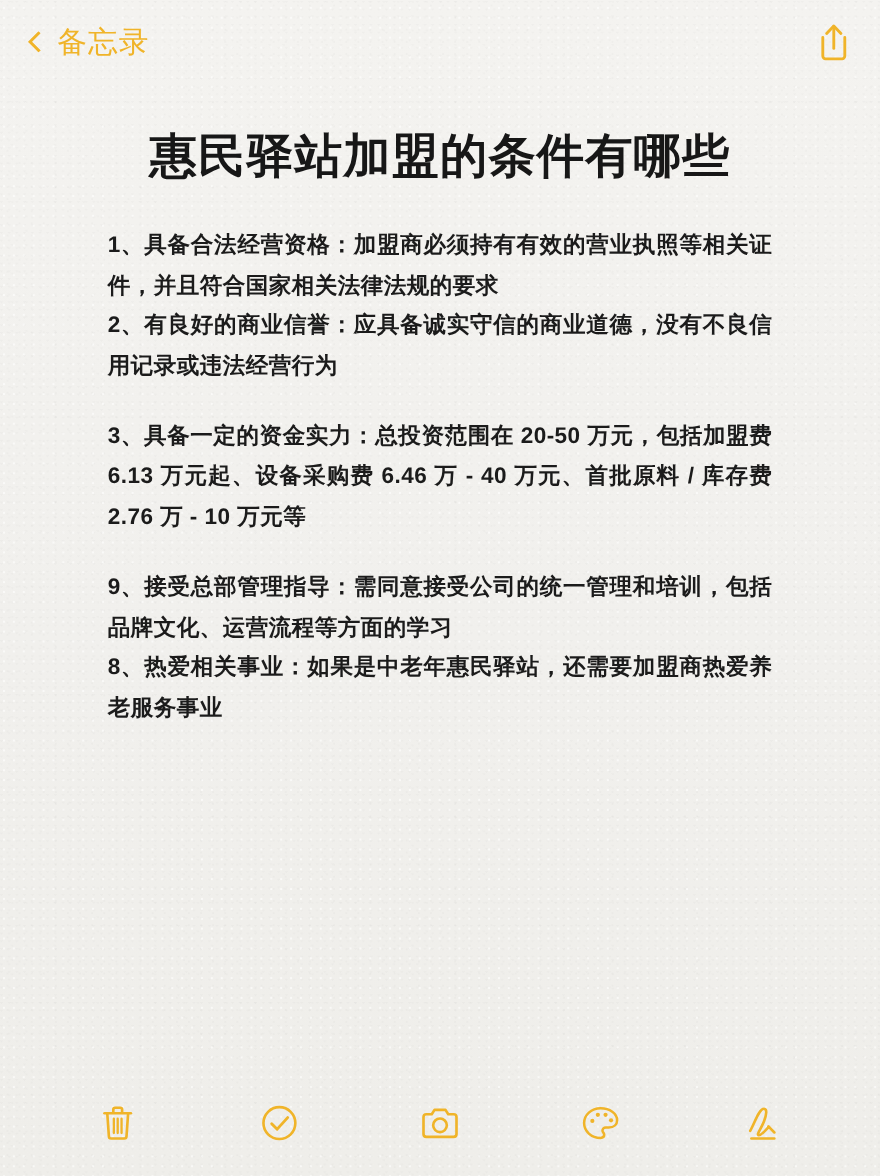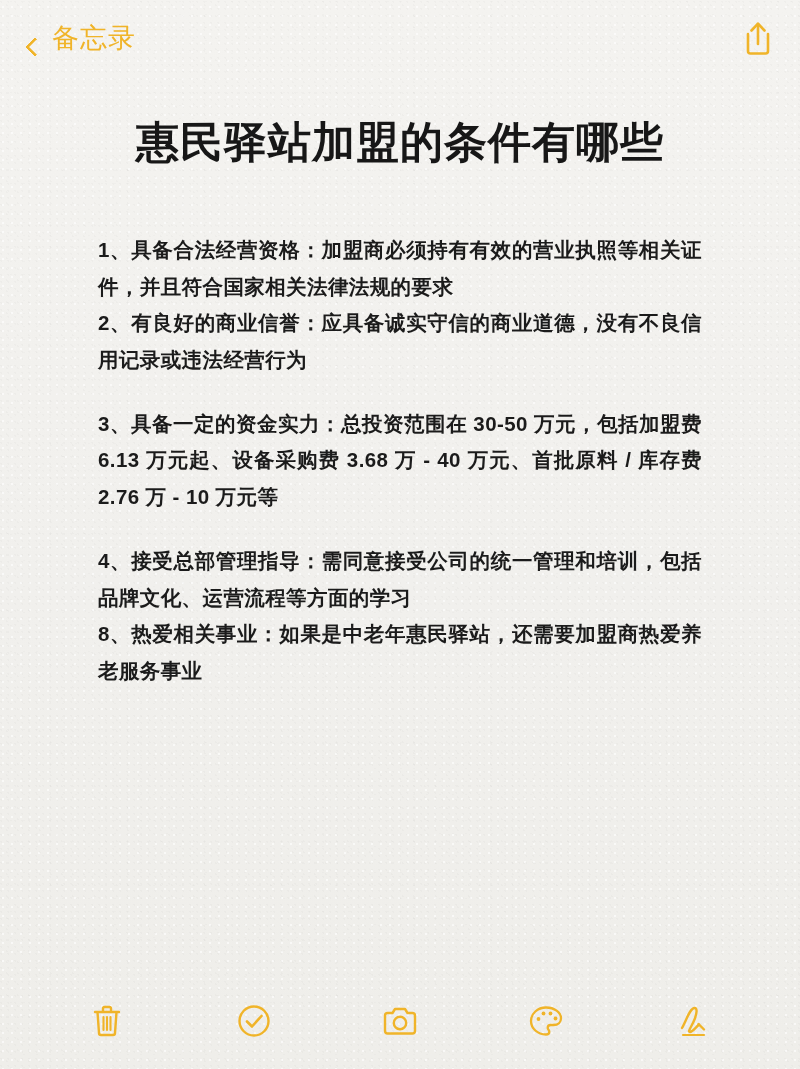--- a/index.html
+++ b/index.html
@@ -32,21 +32,21 @@
     position: absolute;
     top: 0; left: 0; right: 0;
     height: 76px;
     display: flex;
     align-items: center;
     padding: 0 24px;
     box-sizing: border-box;
   }
   .back-group {
     display: flex;
-    align-items: flex-end;
+    align-items: center;
     gap: 10px;
     cursor: pointer;
   }
   .chevron-left {
     width: 18px;
     height: 18px;
     display: inline-block;
     position: relative;
   }
   .chevron-left::before {
@@ -86,21 +86,21 @@
     font-weight: bold;
     color: #171717;
     line-height: 1.42;
     text-align: center;
     letter-spacing: 1px;
     margin: 14px 0 0 0;
     padding: 0 6px;
   }
 
   .body-block {
-    margin-top: 59px;
+    margin-top: 32px;
     padding: 0 2px;
   }
   .para {
     font-size: 20.5px;
     font-weight: bold;
     color: #1b1b1b;
     line-height: 1.78;
     letter-spacing: 0.4px;
     text-align: justify;
     margin: 0;
@@ -150,23 +150,23 @@
     </div>
   </div>
 
   <div class="content">
     <h1 class="note-title">惠民驿站加盟的条件有哪些</h1>
 
     <div class="body-block">
       <p class="para">1、具备合法经营资格：加盟商必须持有有效的营业执照等相关证件，并且符合国家相关法律法规的要求</p>
       <p class="para">2、有良好的商业信誉：应具备诚实守信的商业道德，没有不良信用记录或违法经营行为</p>
       <div class="gap"></div>
-      <p class="para">3、具备一定的资金实力：总投资范围在 30-50 万元，包括加盟费 6.13 万元起、设备采购费 3.68 万 - 40 万元、首批原料 / 库存费 2.76 万 - 10 万元等</p>
+      <p class="para">3、具备一定的资金实力：总投资范围在 20-50 万元，包括加盟费 6.13 万元起、设备采购费 6.46 万 - 40 万元、首批原料 / 库存费 2.76 万 - 10 万元等</p>
       <div class="gap"></div>
-      <p class="para">4、接受总部管理指导：需同意接受公司的统一管理和培训，包括品牌文化、运营流程等方面的学习</p>
+      <p class="para">9、接受总部管理指导：需同意接受公司的统一管理和培训，包括品牌文化、运营流程等方面的学习</p>
       <p class="para">8、热爱相关事业：如果是中老年惠民驿站，还需要加盟商热爱养老服务事业</p>
     </div>
   </div>
 
   <div class="toolbar">
 
     <div class="tool">
       <svg width="34" height="36" viewBox="0 0 34 36" fill="none">
         <path d="M5 9 H29" stroke="#f0b429" stroke-width="2.4" stroke-linecap="round"></path>
         <path d="M13 9 V5.5 A1.6 1.6 0 0 1 14.6 4 H19.4 A1.6 1.6 0 0 1 21 5.5 V9" stroke="#f0b429" stroke-width="2.4" fill="none" stroke-linejoin="round"></path>

